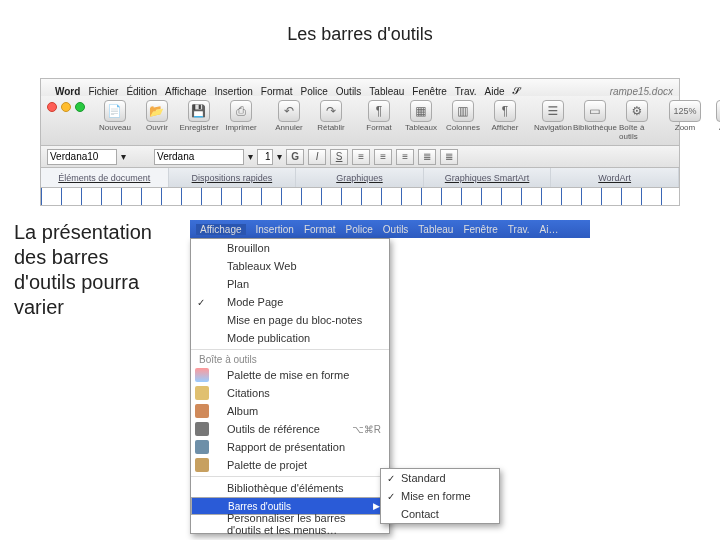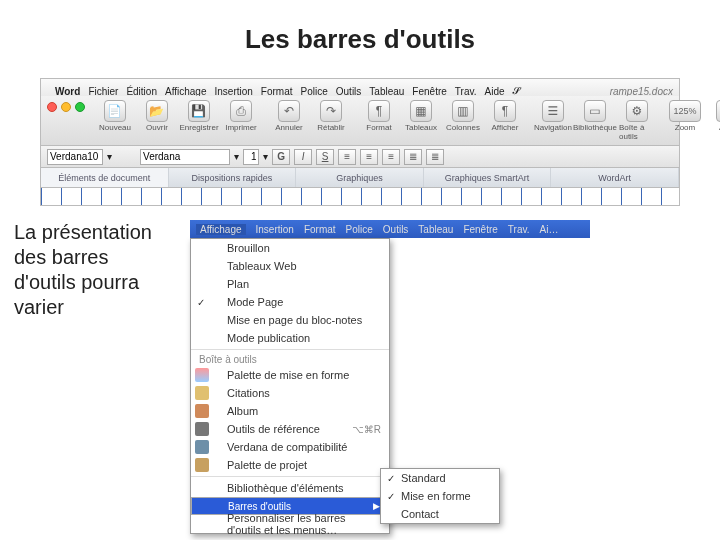--- a/index.html
+++ b/index.html
@@ -1,39 +1,39 @@
 <!DOCTYPE html>
 <html><head>
 <meta charset="utf-8">
 <style>
   * { box-sizing: border-box; margin: 0; padding: 0; }
   body { width: 720px; height: 540px; background: #fff; font-family: "Helvetica Neue", Arial, sans-serif; font-size: 11px; color: #222; position: relative; }
 
-  .slide-title { position: absolute; top: 24px; left: 0; width: 100%; text-align: center; font-size: 26px; font-weight: 700; }
+  .slide-title { position: absolute; top: 24px; left: 0; width: 100%; text-align: center; font-size: 18px; font-weight: 400; }
 
   
   .mac-menubar { position: absolute; top: 78px; left: 40px; width: 640px; height: 26px; background: linear-gradient(#fafafa,#e5e5e5); border: 1px solid #bbb; display: flex; align-items: center; font-size: 10px; gap: 8px; padding: 0 6px; }
   .apple { font-size: 12px; }
   .mac-menubar .spacer { flex: 1; }
   .doc-title { color: #777; font-size: 10px; font-style: italic; }
 
   .toolbar { position: absolute; top: 96px; left: 40px; width: 640px; height: 50px; background: linear-gradient(#f3f3f3,#dcdcdc); border: 1px solid #bbb; border-top: none; display: flex; align-items: flex-start; padding: 4px 6px 0 6px; gap: 6px; }
   .traffic { display: flex; gap: 4px; margin-right: 6px; margin-top: 2px; }
   .tl { width: 10px; height: 10px; border-radius: 50%; }
   .tl.r{background:#ff5f57;border:1px solid #d04030;} .tl.y{background:#ffbd2e;border:1px solid #cf9522;} .tl.g{background:#28c940;border:1px solid #1a9a2e;}
   .tb-btn { display: flex; flex-direction: column; align-items: center; font-size: 8px; color: #555; min-width: 36px; }
   .tb-btn .ic { width: 22px; height: 22px; background: linear-gradient(#fff,#d8d8d8); border: 1px solid #aaa; border-radius: 4px; margin-bottom: 1px; display:flex;align-items:center;justify-content:center;font-size:12px;color:#666; }
   .tb-sep { width:1px; height:36px; background:#bbb; }
 
   .toolbar2 { position: absolute; top: 146px; left: 40px; width: 640px; height: 22px; background: linear-gradient(#f4f4f4,#e2e2e2); border: 1px solid #bbb; border-top: none; display: flex; align-items: center; padding: 0 6px; gap: 4px; font-size: 10px; }
   .sel { border: 1px solid #aaa; background: #fff; height: 16px; font-size: 10px; padding: 0 2px; }
-  .sel.style{width:56px;} .sel.font{width:90px;margin-left:24px;} .sel.size{width:16px;padding-left:7px;}
+  .sel.style{width:70px;} .sel.font{width:90px;margin-left:24px;} .sel.size{width:16px;padding-left:7px;}
   .btnf { width:18px;height:16px;border:1px solid #aaa;background:linear-gradient(#fff,#e4e4e4);display:inline-flex;align-items:center;justify-content:center;font-size:10px;color:#555;}
 
-  .tabstrip { position: absolute; top: 168px; left: 40px; width: 640px; height: 20px; background: #e8ecf0; border: 1px solid #bbb; border-top:none; display: flex; }
+  .tabstrip { position: absolute; top: 168px; left: 40px; width: 640px; height: 20px; background: #e8ecf0; border: 1px solid #bbb; border-top:none; display: flex; text-decoration: underline; }
   .tab { flex: 1; font-size: 9px; color: #556; border-right: 1px solid #cfd4da; display: flex; align-items: center; justify-content: center; background: linear-gradient(#ebeef2,#d9dee4); }
   .tab.active { background: #f2f4f7; }
 
   .ruler { position: absolute; top: 188px; left: 40px; width: 640px; height: 18px; background: #fff; border: 1px solid #bbb; border-top:none; background-image: repeating-linear-gradient(to right, #3a66b5 0, #3a66b5 1px, transparent 1px, transparent 20px); }
 
   
   .side-text { position: absolute; left: 14px; top: 220px; width: 150px; font-size: 20px; line-height: 1.25; font-weight: 400; }
 
   
   .menu-wrap { position: absolute; left: 190px; top: 220px; width: 400px; }
@@ -233,21 +233,21 @@
         <span class="ic2 alb"></span>
         <span>Album</span>
       </div>
     <div class="dd-item">
         <span class="ic2 ref"></span>
         <span>Outils de référence</span>
         <span class="sc">⌥⌘R</span>
       </div>
     <div class="dd-item">
         <span class="ic2 rap"></span>
-        <span>Verdana de compatibilité</span>
+        <span>Rapport de présentation</span>
       </div>
     <div class="dd-item">
         <span class="ic2 proj"></span>
         <span>Palette de projet</span>
       </div>
     <div class="dd-sep"></div>
     <div class="dd-item">
         <span>Bibliothèque d'éléments</span>
       </div>
     <div class="dd-item sel">

